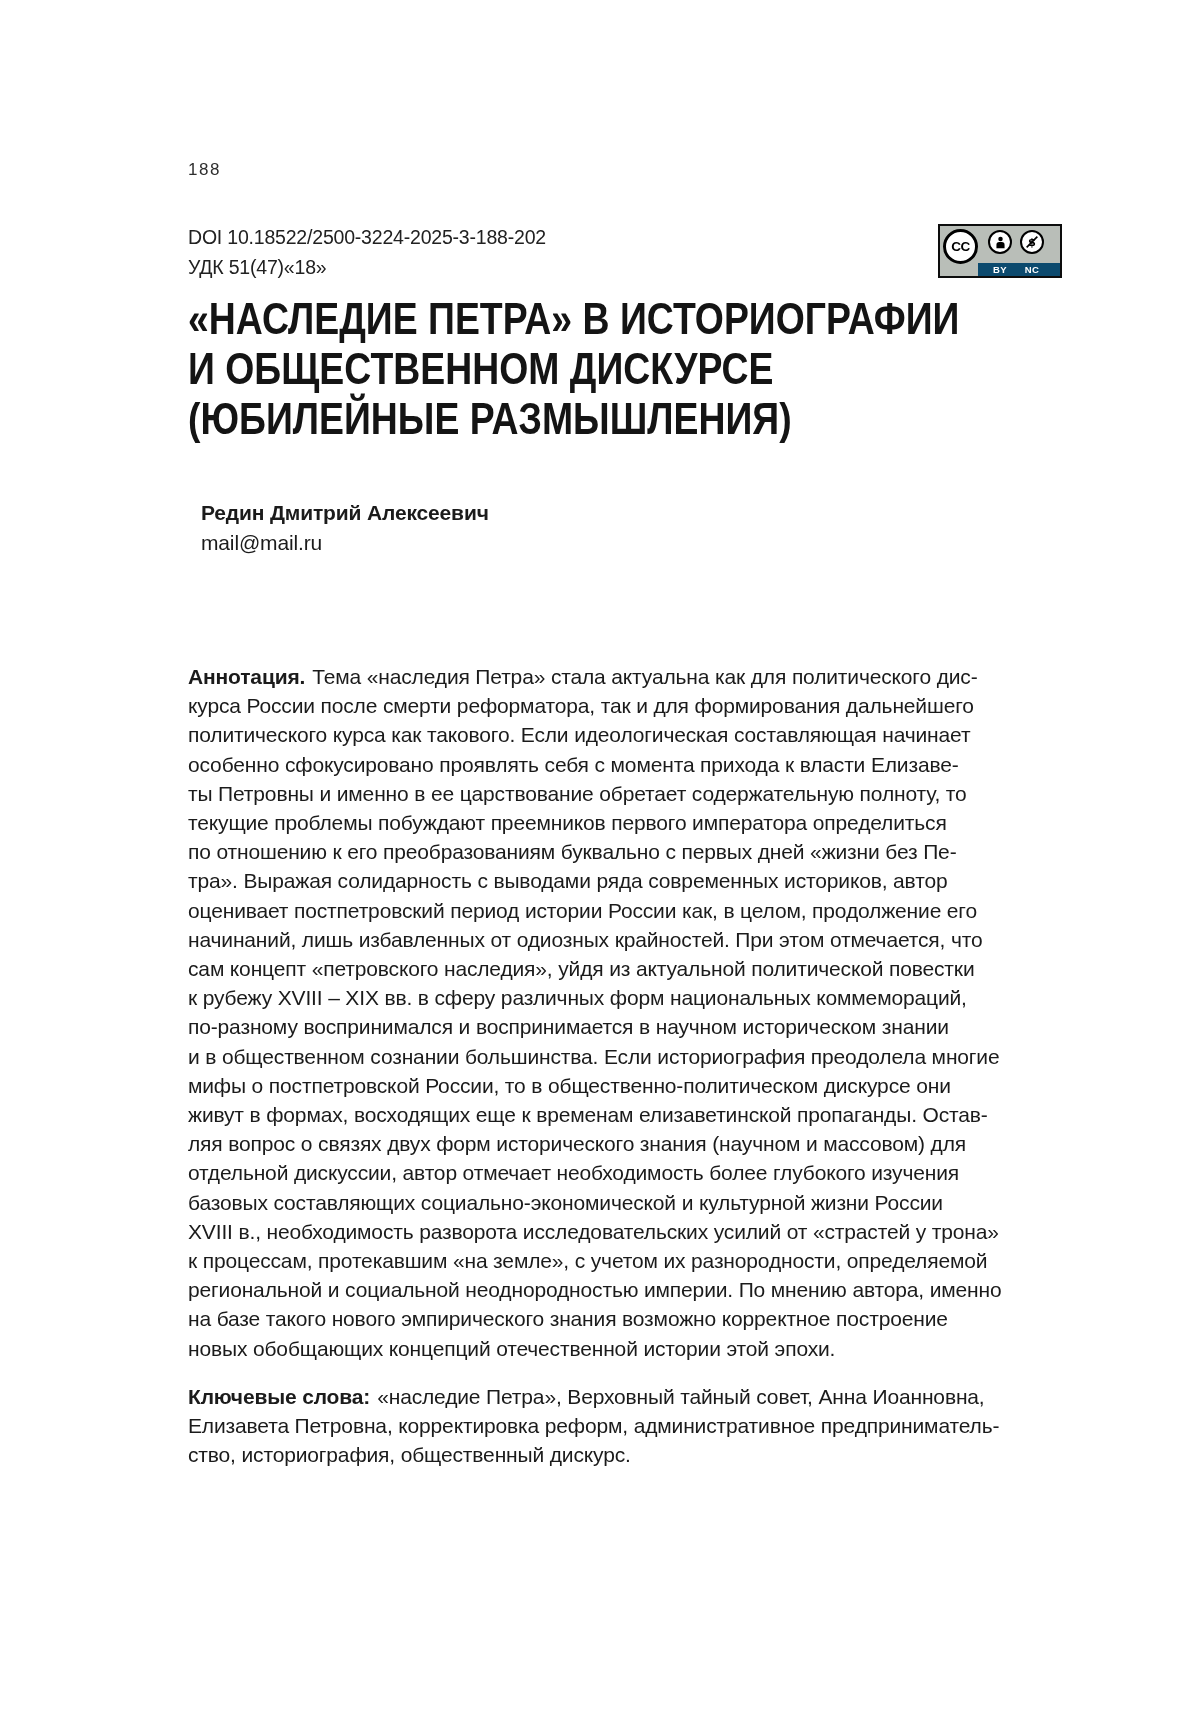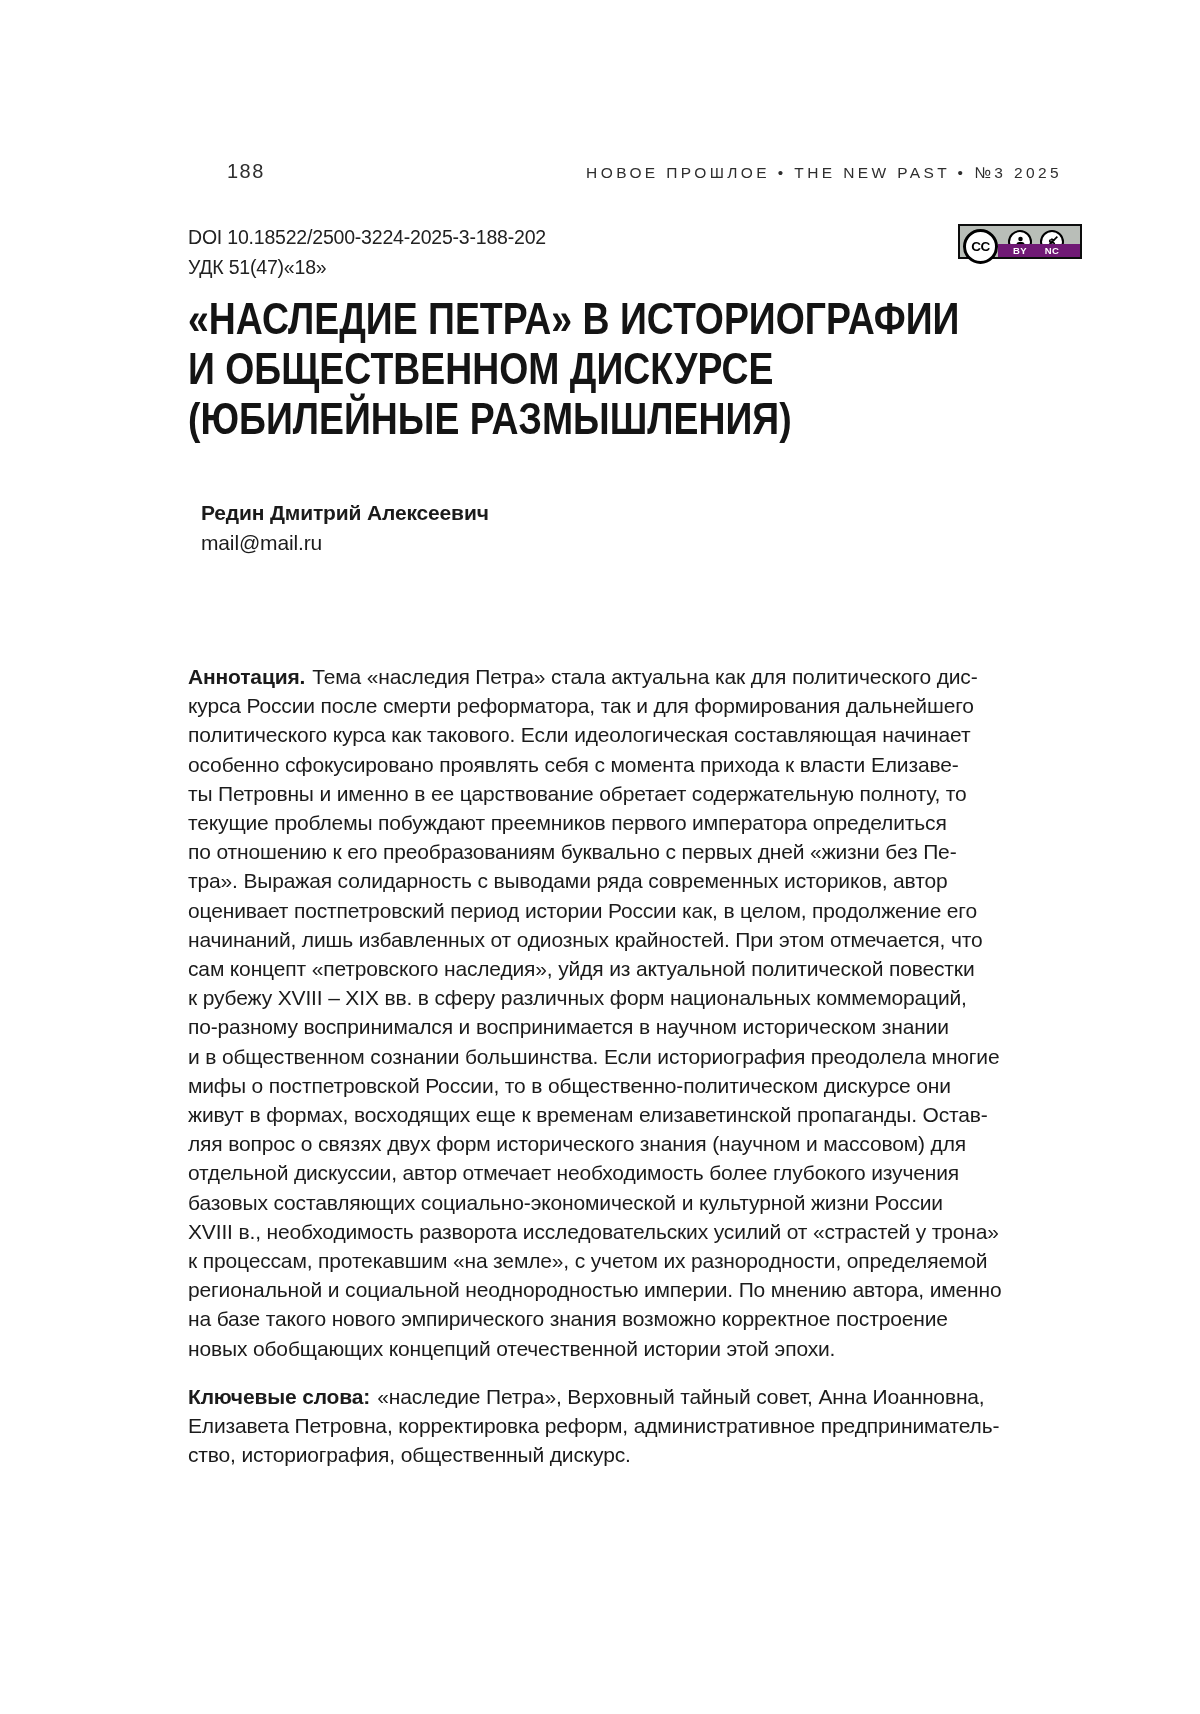--- a/index.html
+++ b/index.html
@@ -12,53 +12,53 @@
     color:#1b1b1b;
   }
   .pre { white-space:pre; }
 
   
   .header {
     position:absolute; top:160px; left:188px; width:874px;
     display:flex; justify-content:space-between; align-items:baseline;
     color:#2e2e2e;
   }
-  .header .pn { font-size:20px; letter-spacing:1.5px;margin-left:39px; }
+  .header .pn { font-size:17px; letter-spacing:1.5px; }
   .header .jr { font-size:15.5px; letter-spacing:3.4px; white-space:pre; }
 
   
   .meta {
     position:absolute; top:222px; left:188px;
     font-size:19.5px; line-height:30px;
     color:#212121; letter-spacing:-0.2px;
   }
 
   
   .badge {
     position:absolute; top:224px; left:938px;
-    width:124px; height:35px; box-sizing:border-box;
-    background:#b9beb8; border:2.5px solid #0d0d0d;margin-left:20px;
+    width:124px; height:54px; box-sizing:border-box;
+    background:#b9beb8; border:2.5px solid #0d0d0d;
   }
   .cc-circle {
     position:absolute; left:3px; top:3px; width:29px; height:29px;
     border:3.2px solid #000; border-radius:50%; background:#fff;
     display:flex; align-items:center; justify-content:center;
     font-size:13.5px; font-weight:700; letter-spacing:-0.5px; color:#000;
   }
   .sc {
     position:absolute; top:4px; width:24px; height:24px; box-sizing:border-box;
     border:2.6px solid #000; border-radius:50%; background:#fff;
     display:flex; align-items:center; justify-content:center;
   }
   .sc.by { left:48px; }
   .sc.nc { left:80px; }
   .sc svg { display:block; }
   .badge-bar {
     position:absolute; left:38px; right:0; bottom:0; height:13px;
-    background:#701a75; color:#fff; display:flex; align-items:center;
+    background:#0c4a6e; color:#fff; display:flex; align-items:center;
     font-size:9.5px; font-weight:700; letter-spacing:0.5px;
   }
   .badge-bar span { display:inline-block; width:32px; text-align:center; }
   .badge-bar span:first-child { margin-left:6px; }
 
   
   .title {
     position:absolute; top:294px; left:188px; margin:0;
     font-size:44px; line-height:50px; font-weight:700;
     white-space:pre; color:#141414; letter-spacing:0;
@@ -81,21 +81,20 @@
   .abstract { top:662px; }
   .keywords { top:1382px; }
 </style>
 </head>
 <body>
 
 <div class="page">
 
   <div class="header">
     <span class="pn">188</span>
-    <span class="jr">НОВОЕ ПРОШЛОЕ • THE NEW PAST • №3 2025</span>
   </div>
 
   <div class="meta">
     <div>DOI 10.18522/2500-3224-2025-3-188-202</div>
     <div>УДК 51(47)«18»</div>
   </div>
 
   <div class="badge">
     <div class="cc-circle">CC</div>
     <div class="sc by">

